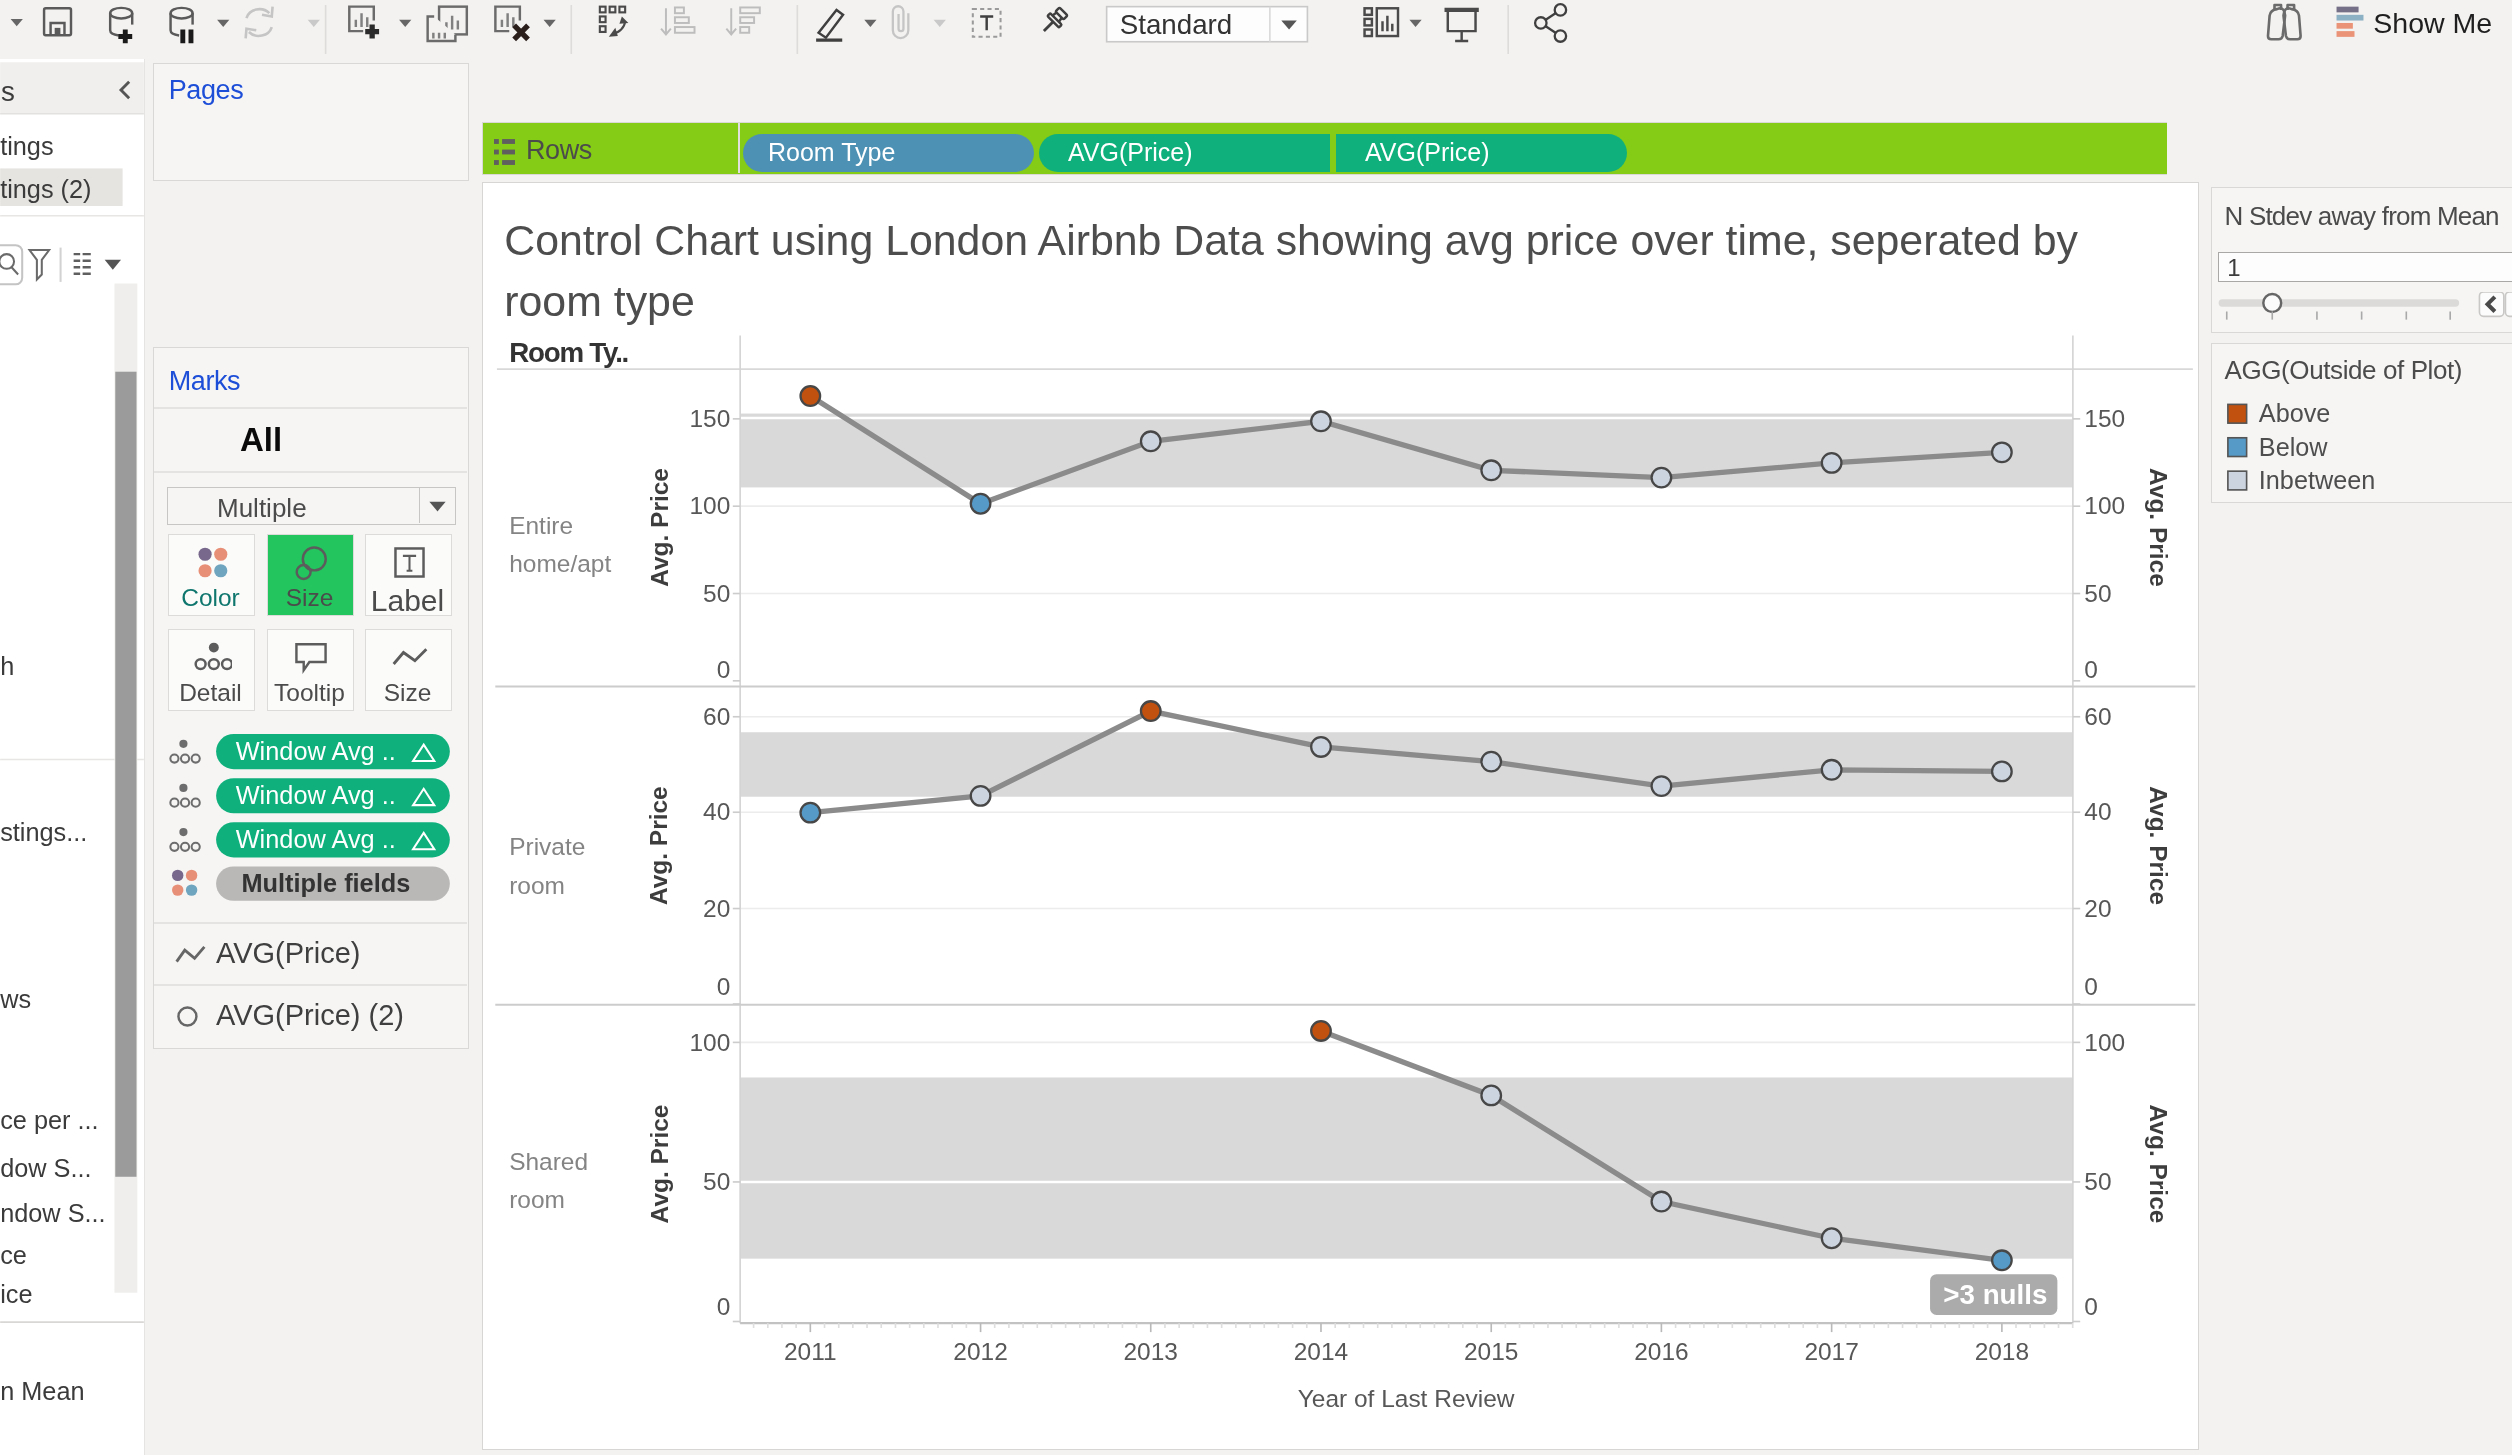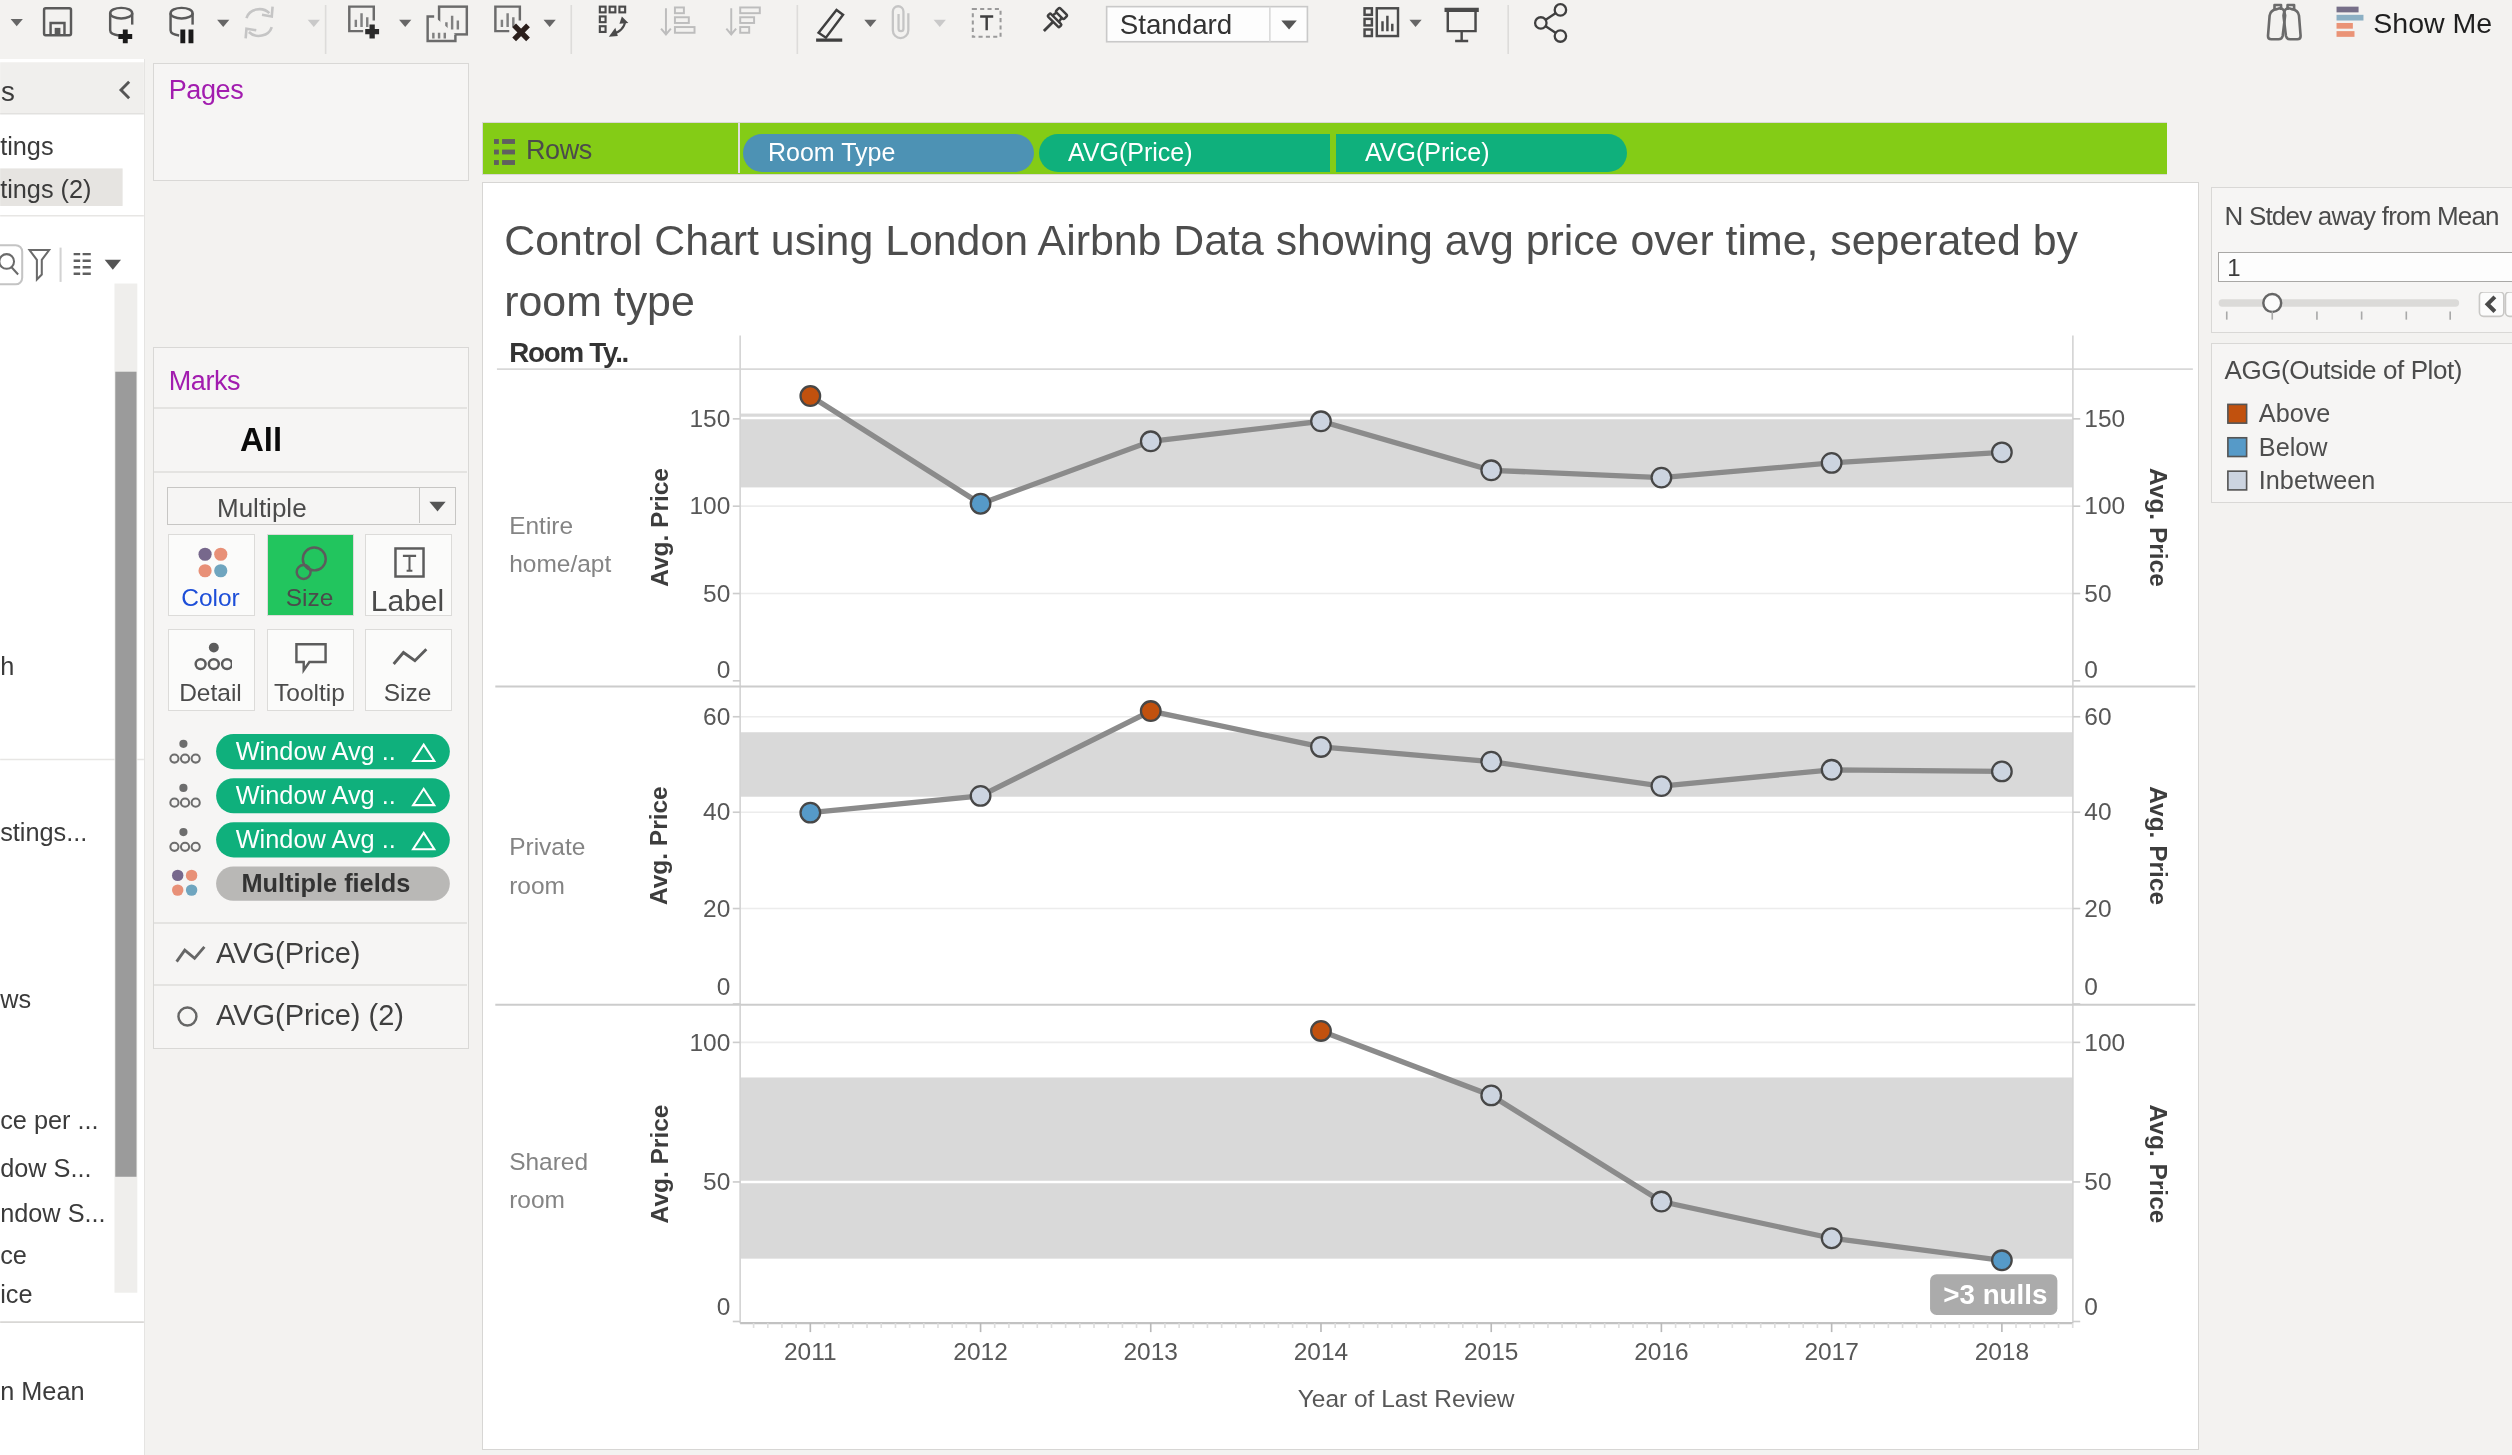--- a/index.html
+++ b/index.html
@@ -1,20 +1,20 @@
 <!DOCTYPE html>
 <html style="font-size:13px"><head>
 <meta charset="utf-8">
 <style>
   * { margin:0; padding:0; box-sizing:border-box; }
   html,body { width:2512px; height:1455px; overflow:hidden; }
   body { background:#f3f2f0; font-family:"Liberation Sans", sans-serif; position:relative; }
   .abs { position:absolute; }
   .card { position:absolute; background:#f6f5f4; border:1.6px solid #d9d8d6; }
-  .cardlabel { color:#a21caf; font-size:27px; letter-spacing:-0.4px; white-space:nowrap; }
+  .cardlabel { color:#1d4ed8; font-size:27px; letter-spacing:-0.4px; white-space:nowrap; }
   svg text { font-family:"Liberation Sans", sans-serif; }
 </style>
 </head>
 <body>
 
 <div id="toolbar" class="abs" style="left:0;top:0;width:2512px;height:59px;">
 <svg width="2512" height="59" viewBox="0 0 3078 72" fill="none" stroke="#5a5a5a" stroke-width="3">
 
   <path d="M13 23 L28 23 L20.5 32 Z" fill="#666" stroke="none"></path>
 
@@ -216,21 +216,21 @@
         </svg>
     </div>
 
     <div style="position:absolute;left:14px;top:186px;width:87px;height:82px;background:#fbfbfa;border:1.6px solid #dcdbd9;">
       <svg style="position:absolute;left:27px;top:11.4px;" width="33" height="33" viewBox="0 0 40 40">
           <circle cx="11" cy="10" r="8" fill="#77688c"></circle>
           <circle cx="30" cy="10" r="8" fill="#e89077"></circle>
           <circle cx="11" cy="30" r="8" fill="#e89077"></circle>
           <circle cx="30" cy="30" r="8" fill="#6fa5bf"></circle>
         </svg>
-      <div style="position:absolute;left:0;width:83px;text-align:center;top:49px;font-size:24.5px;color:#1d4ed8;">Color</div>
+      <div style="position:absolute;left:0;width:83px;text-align:center;top:49px;font-size:24.5px;color:#0f766e;">Color</div>
     </div>
     <div style="position:absolute;left:113px;top:186px;width:87px;height:82px;background:#22c55e;border:1.6px solid #dcdbd9;">
       <svg style="position:absolute;left:25px;top:9.8px;" width="36" height="36" fill="none" stroke="#5c5c5c" stroke-width="3" viewBox="0 0 44 44">
           <circle cx="26" cy="17" r="14"></circle>
           <circle cx="13" cy="33" r="8.5"></circle>
         </svg>
       <div style="position:absolute;left:0;width:83px;text-align:center;top:49px;font-size:24.5px;color:#4b4b4b;">Size</div>
     </div>
     <div style="position:absolute;left:211px;top:186px;width:87px;height:82px;background:#fbfbfa;border:1.6px solid #dcdbd9;">
       <svg style="position:absolute;left:27px;top:10.6px;" width="33" height="33" fill="none" stroke="#5c5c5c" stroke-width="3" viewBox="0 0 40 40">

